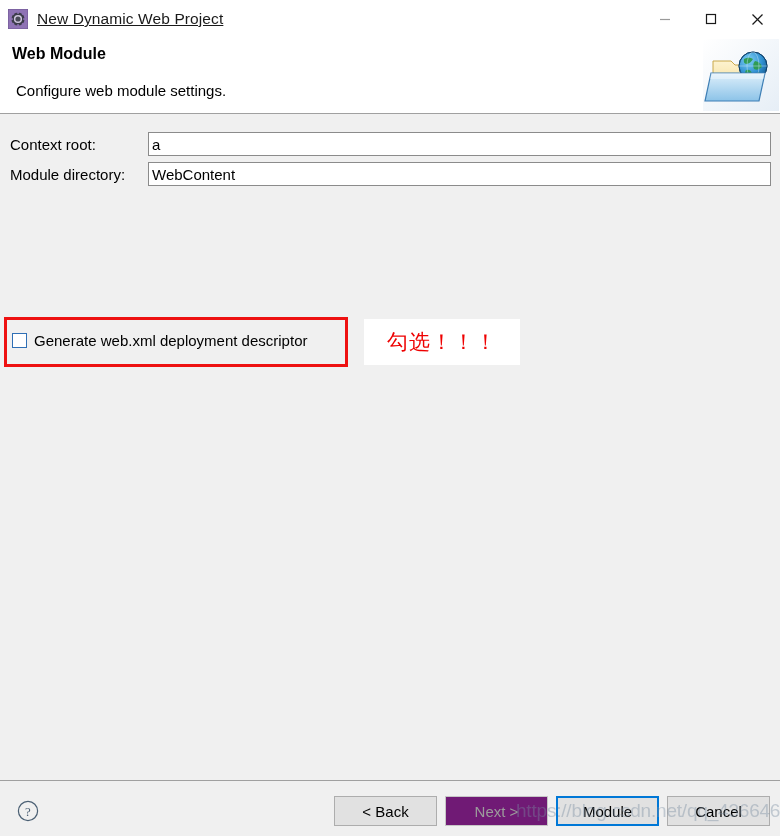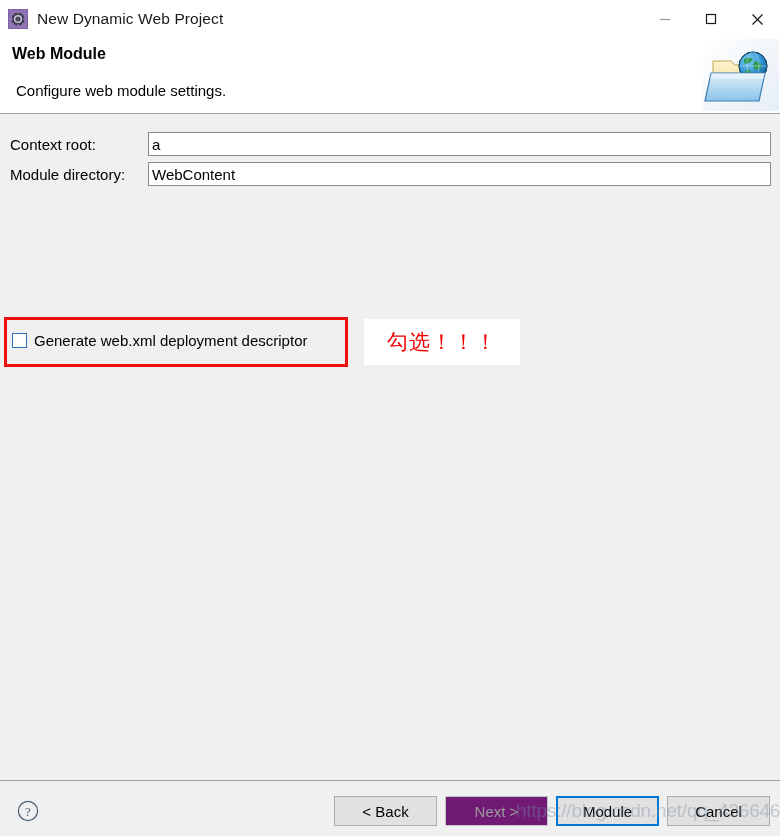--- a/index.html
+++ b/index.html
@@ -41,20 +41,21 @@
     margin-left: 8px;
     margin-right: 9px;
     flex: 0 0 auto;
     display: block;
   }
   .title-text {
     font-size: 15.5px;
     color: #1a1a1a;
     letter-spacing: 0.1px;
     white-space: nowrap;
+    text-decoration: underline;
   }
   .win-controls {
     position: absolute;
     right: 0; top: 0;
     height: 38px;
     display: flex;
     align-items: stretch;
   }
   .win-btn {
     width: 46px;

